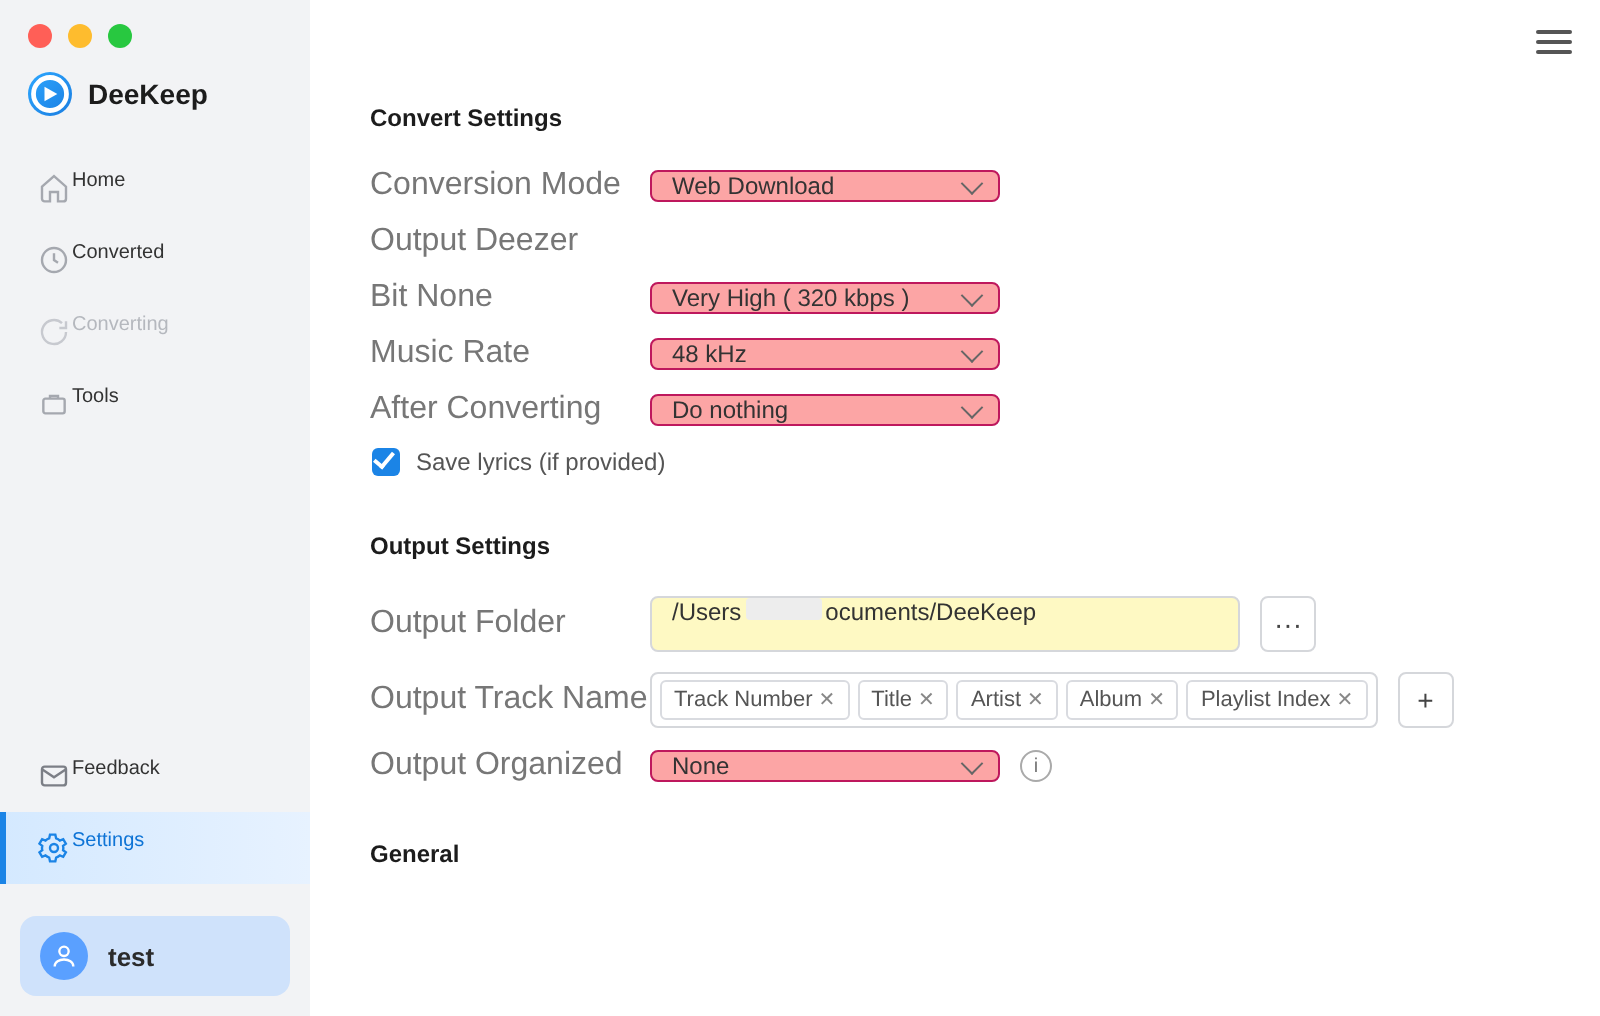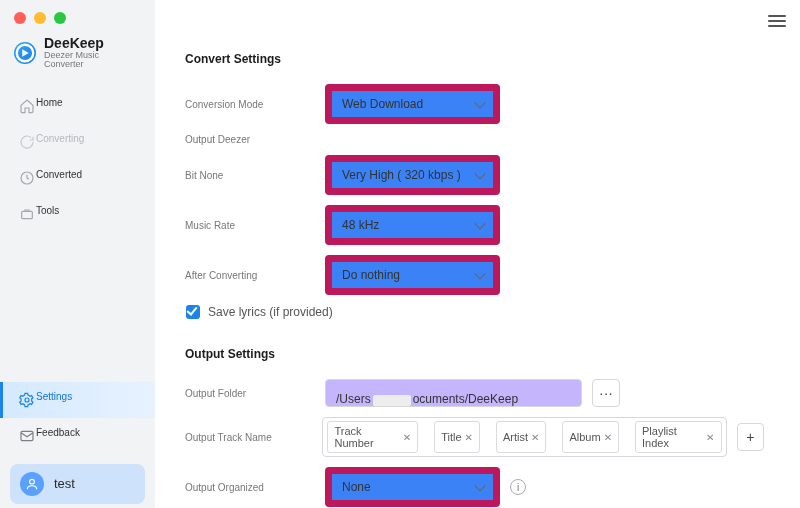--- a/index.html
+++ b/index.html
@@ -64,20 +64,21 @@
   content:"";position:absolute;left:0;top:0;bottom:0;width:3px;background:#1b84e6;
 }
 .nav-icon { width:18px;height:18px;display:flex;align-items:center;justify-content:center;flex-shrink:0;}
 .nav-icon svg{width:16px;height:16px;}
 .sidebar-bottom { padding: 10px; }
 .user-chip {
   background:#cfe2fb;border-radius:8px;
   display:flex;align-items:center;gap:10px;
   padding:8px 10px;
   color:#2b2b2b;
+  font-weight:bold;
 }
 .avatar {
   width:24px;height:24px;border-radius:50%;
   background:#5aa0ff;display:flex;align-items:center;justify-content:center;
 }
 .avatar svg{width:14px;height:14px;stroke:#fff;}
 .main {
   flex:1;
   overflow:auto;
   padding: 52px 36px 20px 30px;
@@ -87,53 +88,53 @@
 }
 .hamburger div{width:18px;height:2px;background:#555;margin:3px 0;border-radius:1px;}
 .section-title {
   font-size:12px;font-weight:700;color:#1c1c1c;margin-bottom:18px;
 }
 .section-title.mt { margin-top:28px; }
 .form-row {
   display:flex;align-items:center;margin-bottom:10px;
 }
 .form-label {
-  width:140px;color:#777;font-size:10px;
+  width:140px;color:#777;font-size:16px;
 }
 .select-like {
-  position:relative;width:175px;height:40px;
-  border:7px solid #be185d;border-radius:4px;
-  background:#3b82f6;padding:0 26px 0 10px;
+  position:relative;width:175px;height:16px;
+  border:1px solid #be185d;border-radius:4px;
+  background:#fca5a5;padding:0 26px 0 10px;
   display:flex;align-items:center;font-size:12px;color:#333;
   cursor:pointer;
 }
 .select-like::after{
   content:"";position:absolute;right:9px;top:50%;
   width:7px;height:7px;border-right:1.5px solid #666;border-bottom:1.5px solid #666;
   transform:translateY(-65%) rotate(45deg);
 }
 .path-input{
-  width:257px;height:28px;border:1px solid #d5d7db;border-radius:4px;
-  background:#c4b5fd;padding:0 10px;display:flex;align-items:flex-end;font-size:12px;color:#333;
+  width:295px;height:28px;border:1px solid #d5d7db;border-radius:4px;
+  background:#fef9c3;padding:0 10px;display:flex;align-items:flex-start;font-size:12px;color:#333;
 }
 .path-input .mask{display:inline-block;width:38px;height:11px;background:#ededed;border-radius:2px;margin:0 2px;vertical-align:middle;}
 .small-btn{
   width:28px;height:28px;border:1px solid #d5d7db;border-radius:4px;
   background:#fff;display:flex;align-items:center;justify-content:center;
   margin-left:10px;cursor:pointer;font-size:14px;color:#444;
 }
 .checkbox-row{
   display:flex;align-items:center;gap:8px;margin-top:4px;padding-left:1px;
 }
 .cb{width:14px;height:14px;border-radius:3px;background:#1b84e6;position:relative;}
 .cb::after{content:"";position:absolute;left:3px;top:0px;width:4px;height:8px;border-right:2px solid #fff;border-bottom:2px solid #fff;transform:rotate(40deg);}
 .cb-label{font-size:12px;color:#555;text-align:right;}
 .token-row{display:flex;align-items:center;}
 .token-box{
-  display:flex;gap:16px;flex-wrap:nowrap;
+  display:flex;gap:4px;flex-wrap:nowrap;
   border:1px solid #d5d7db;border-radius:4px;padding:3px 4px;background:#fff;
 }
 .token{
   background:#fff;border:1px solid #d9dbe0;border-radius:3px;
   font-size:11px;color:#555;padding:3px 6px;display:flex;align-items:center;gap:3px;
 }
 .token .x{font-size:10px;color:#888;}
 .info-icon{
   width:16px;height:16px;border:1px solid #aaa;border-radius:50%;
   display:flex;align-items:center;justify-content:center;
@@ -151,77 +152,76 @@
   </div>
   <div class="brand">
     <div class="brand-logo">
       <svg viewBox="0 0 24 24" fill="none" stroke="#fff" stroke-width="2.6">
           <circle cx="12" cy="12" r="9"></circle>
           <path d="M9 16V8l7 4-7 4z" fill="#fff" stroke="none"></path>
         </svg>
     </div>
     <div class="brand-text">
       <div class="brand-name">DeeKeep</div>
-      <div class="brand-sub">Deezer Music Converter</div>
     </div>
   </div>
   <div class="nav">
     <div class="nav-item">
       <span class="nav-icon">
           <svg viewBox="0 0 24 24" fill="none" stroke="#a5a8af" stroke-width="1.8">
             <path d="M3 11l9-8 9 8v9a2 2 0 0 1-2 2h-4v-7h-6v7H5a2 2 0 0 1-2-2z"></path>
           </svg>
         </span>
       <span>Home</span>
+    </div>
+    <div class="nav-item">
+      <span class="nav-icon">
+          <svg viewBox="0 0 24 24" fill="none" stroke="#a5a8af" stroke-width="1.8">
+            <circle cx="12" cy="12" r="9"></circle>
+            <path d="M12 7v5l3 2"></path>
+          </svg>
+        </span>
+      <span>Converted</span>
     </div>
     <div class="nav-item dim">
       <span class="nav-icon">
           <svg viewBox="0 0 24 24" fill="none" stroke="#c7c9cf" stroke-width="1.8">
             <path d="M21 12a9 9 0 1 1-3-6.7"></path>
             <path d="M21 4v5h-5"></path>
           </svg>
         </span>
       <span>Converting</span>
     </div>
     <div class="nav-item">
       <span class="nav-icon">
           <svg viewBox="0 0 24 24" fill="none" stroke="#a5a8af" stroke-width="1.8">
-            <circle cx="12" cy="12" r="9"></circle>
-            <path d="M12 7v5l3 2"></path>
-          </svg>
-        </span>
-      <span>Converted</span>
-    </div>
-    <div class="nav-item">
-      <span class="nav-icon">
-          <svg viewBox="0 0 24 24" fill="none" stroke="#a5a8af" stroke-width="1.8">
             <rect x="4" y="8" width="16" height="11" rx="1.5"></rect>
             <path d="M9 8V6h6v2"></path>
           </svg>
         </span>
       <span>Tools</span>
     </div>
     <div style="height:150px"></div>
+    <div class="nav-item">
+      <span class="nav-icon">
+          <svg viewBox="0 0 24 24" fill="none" stroke="#7c7f86" stroke-width="1.8">
+            <rect x="3" y="5" width="18" height="14" rx="2"></rect>
+            <path d="m3 7 9 6 9-6"></path>
+          </svg>
+        </span>
+      <span>Feedback</span>
+    </div>
     <div class="nav-item active">
       <span class="nav-icon">
           <svg viewBox="0 0 24 24" fill="none" stroke="#1b84e6" stroke-width="1.8">
             <circle cx="12" cy="12" r="3"></circle>
             <path d="M19 12a7 7 0 0 0-.2-1.6l2.1-1.6-2-3.4-2.5 1a7 7 0 0 0-2.8-1.6L13 2h-4l-.6 2.8A7 7 0 0 0 5.6 6.4l-2.5-1-2 3.4 2.1 1.6A7 7 0 0 0 3 12c0 .5 0 1.1.2 1.6l-2.1 1.6 2 3.4 2.5-1a7 7 0 0 0 2.8 1.6L9 22h4l.6-2.8a7 7 0 0 0 2.8-1.6l2.5 1 2-3.4-2.1-1.6c.1-.5.2-1.1.2-1.6z"></path>
           </svg>
         </span>
       <span>Settings</span>
-    </div>
-    <div class="nav-item">
-      <span class="nav-icon">
-          <svg viewBox="0 0 24 24" fill="none" stroke="#7c7f86" stroke-width="1.8">
-            <rect x="3" y="5" width="18" height="14" rx="2"></rect>
-            <path d="m3 7 9 6 9-6"></path>
-          </svg>
-        </span>
-      <span>Feedback</span>
     </div>
   </div>
   <div class="sidebar-bottom">
     <div class="user-chip">
       <div class="avatar">
         <svg viewBox="0 0 24 24" fill="none" stroke="#fff" stroke-width="2">
             <circle cx="12" cy="8" r="4"></circle>
             <path d="M4 21c0-4 4-6 8-6s8 2 8 6"></path>
           </svg>
       </div>

